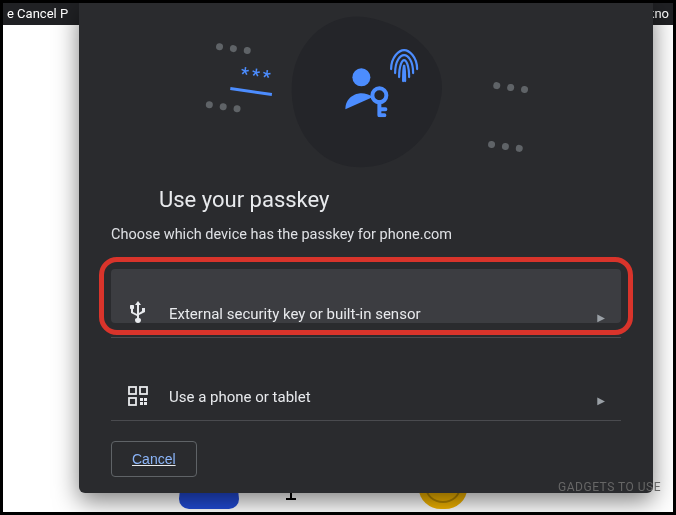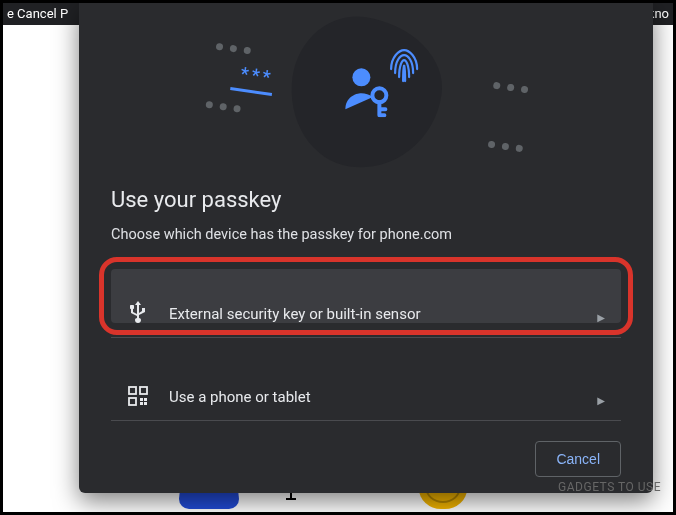--- a/index.html
+++ b/index.html
@@ -41,42 +41,42 @@
   .dots-br { right: -88px; bottom: 38px; }
   .stars { position: absolute; left: -52px; top: 62px; color: #4c8dff; font-size: 18px; letter-spacing: 3px; font-weight: 600; }
   .underline { position: absolute; left: -60px; top: 88px; width: 42px; height: 3px; background: #4c8dff; }
   .person-key {
     position: absolute; left: 50%; top: 50%; transform: translate(-50%,-55%) rotate(-8deg);
   }
   .fingerprint {
     position: absolute; right: 24px; top: 24px; transform: rotate(-8deg);
   }
 
-  h1.title { font-size: 22px; font-weight: 400; margin-top: 4px; margin-bottom: 14px; color: #e8eaed; }
+  h1.title { font-size: 22px; font-weight: 400; margin-top: 4px; margin-bottom: 14px; color: #e8eaed; margin-left: 48px; }
   p.subtitle { font-size: 14.5px; color: #dfe1e5; margin-bottom: 26px; }
 
   .option-wrap { position: relative; }
   .highlight {
     position: absolute; top: -12px; left: -12px; right: -12px; bottom: -12px;
     border: 5px solid #d9342b; border-radius: 18px; pointer-events: none;
   }
   .option {
     display: flex; align-items: flex-end; gap: 20px;
     height: 54px; padding: 0 16px; cursor: pointer;
     font-size: 15px; color: #e8eaed;
   }
   .option.primary { background: #3c3d41; border-radius: 4px; }
   .option .spacer { flex: 1; }
   .option .chev { color: #9aa0a6; font-size: 10px; }
   .icon-box { width: 22px; display: flex; justify-content: center; color: #e8eaed; }
   .divider { border: none; border-top: 1px solid #4a4b4f; margin: 14px 0 0 0; }
 
   .option.secondary { margin-top: 14px; }
 
-  .footer { margin-top: auto; display: flex; justify-content: flex-end; padding-top: 18px; }
+  .footer { margin-top: auto; display: flex; padding-top: 18px; text-decoration: underline; }
   .cancel-btn {
     background: transparent; border: 1px solid #5f6367; color: #8ab4f8;
     font-size: 14px; padding: 9px 20px; border-radius: 4px; cursor: pointer;
   }
 
   .bg-decor {
     position: absolute; left: 76px; right: 26px; bottom: 3px; height: 30px;
     overflow: hidden; z-index: -1;
     display: flex; align-items: flex-end; gap: 40px; padding-left: 100px;
   }

